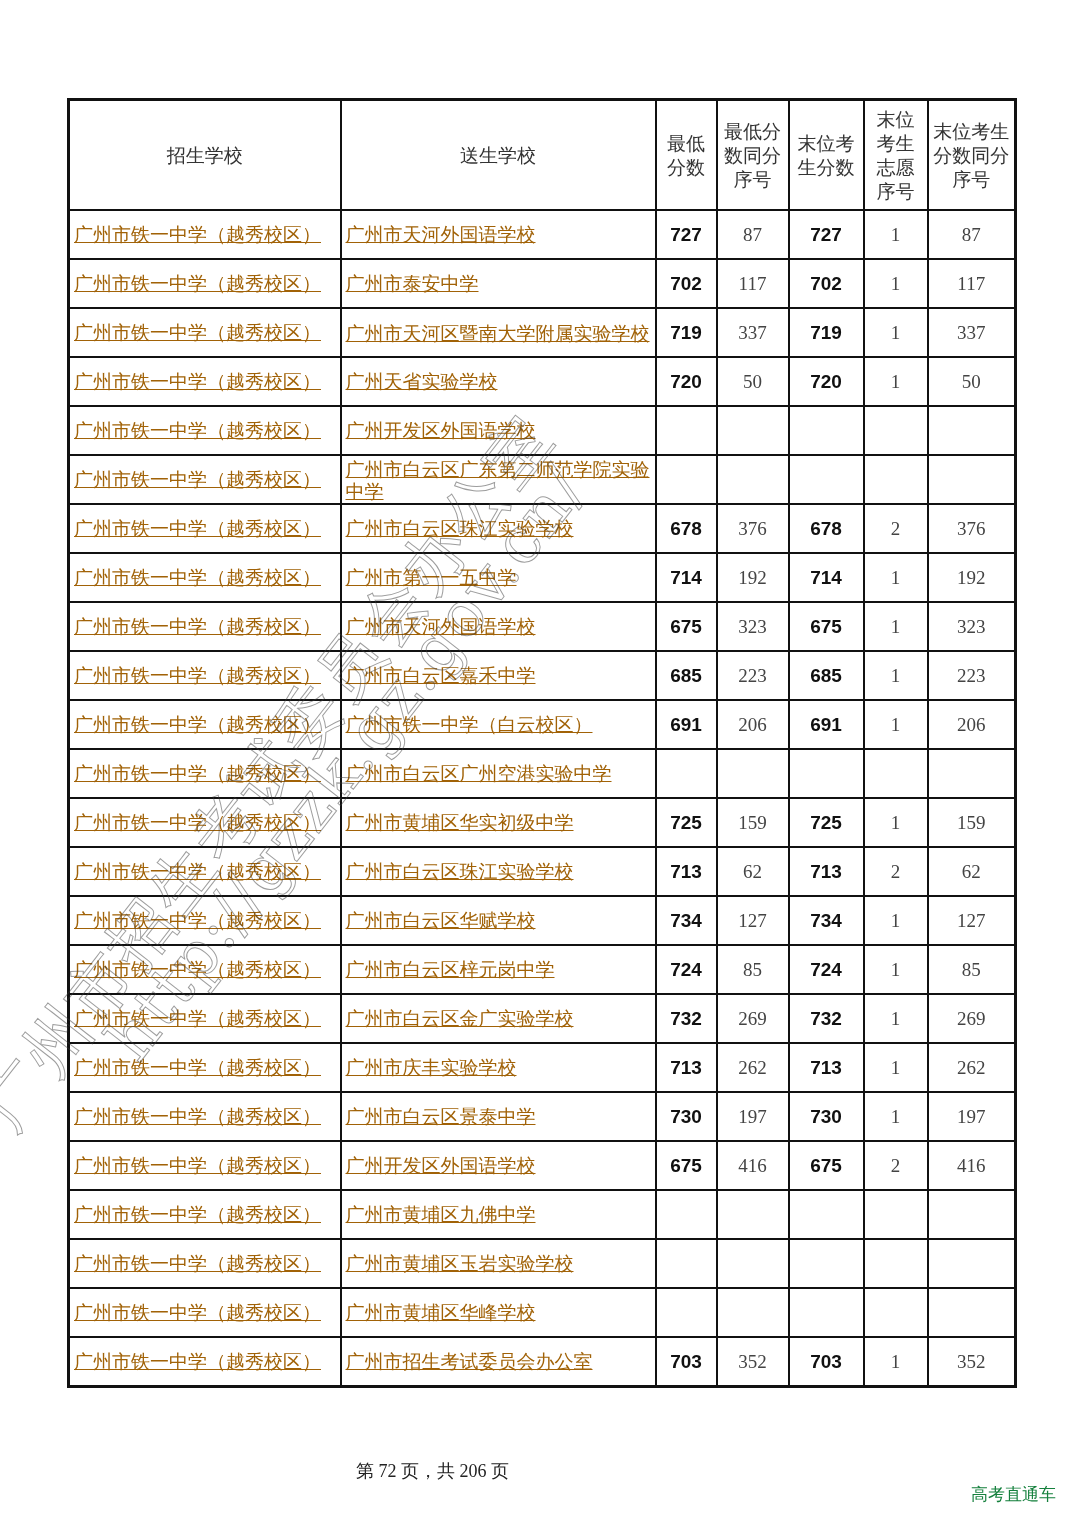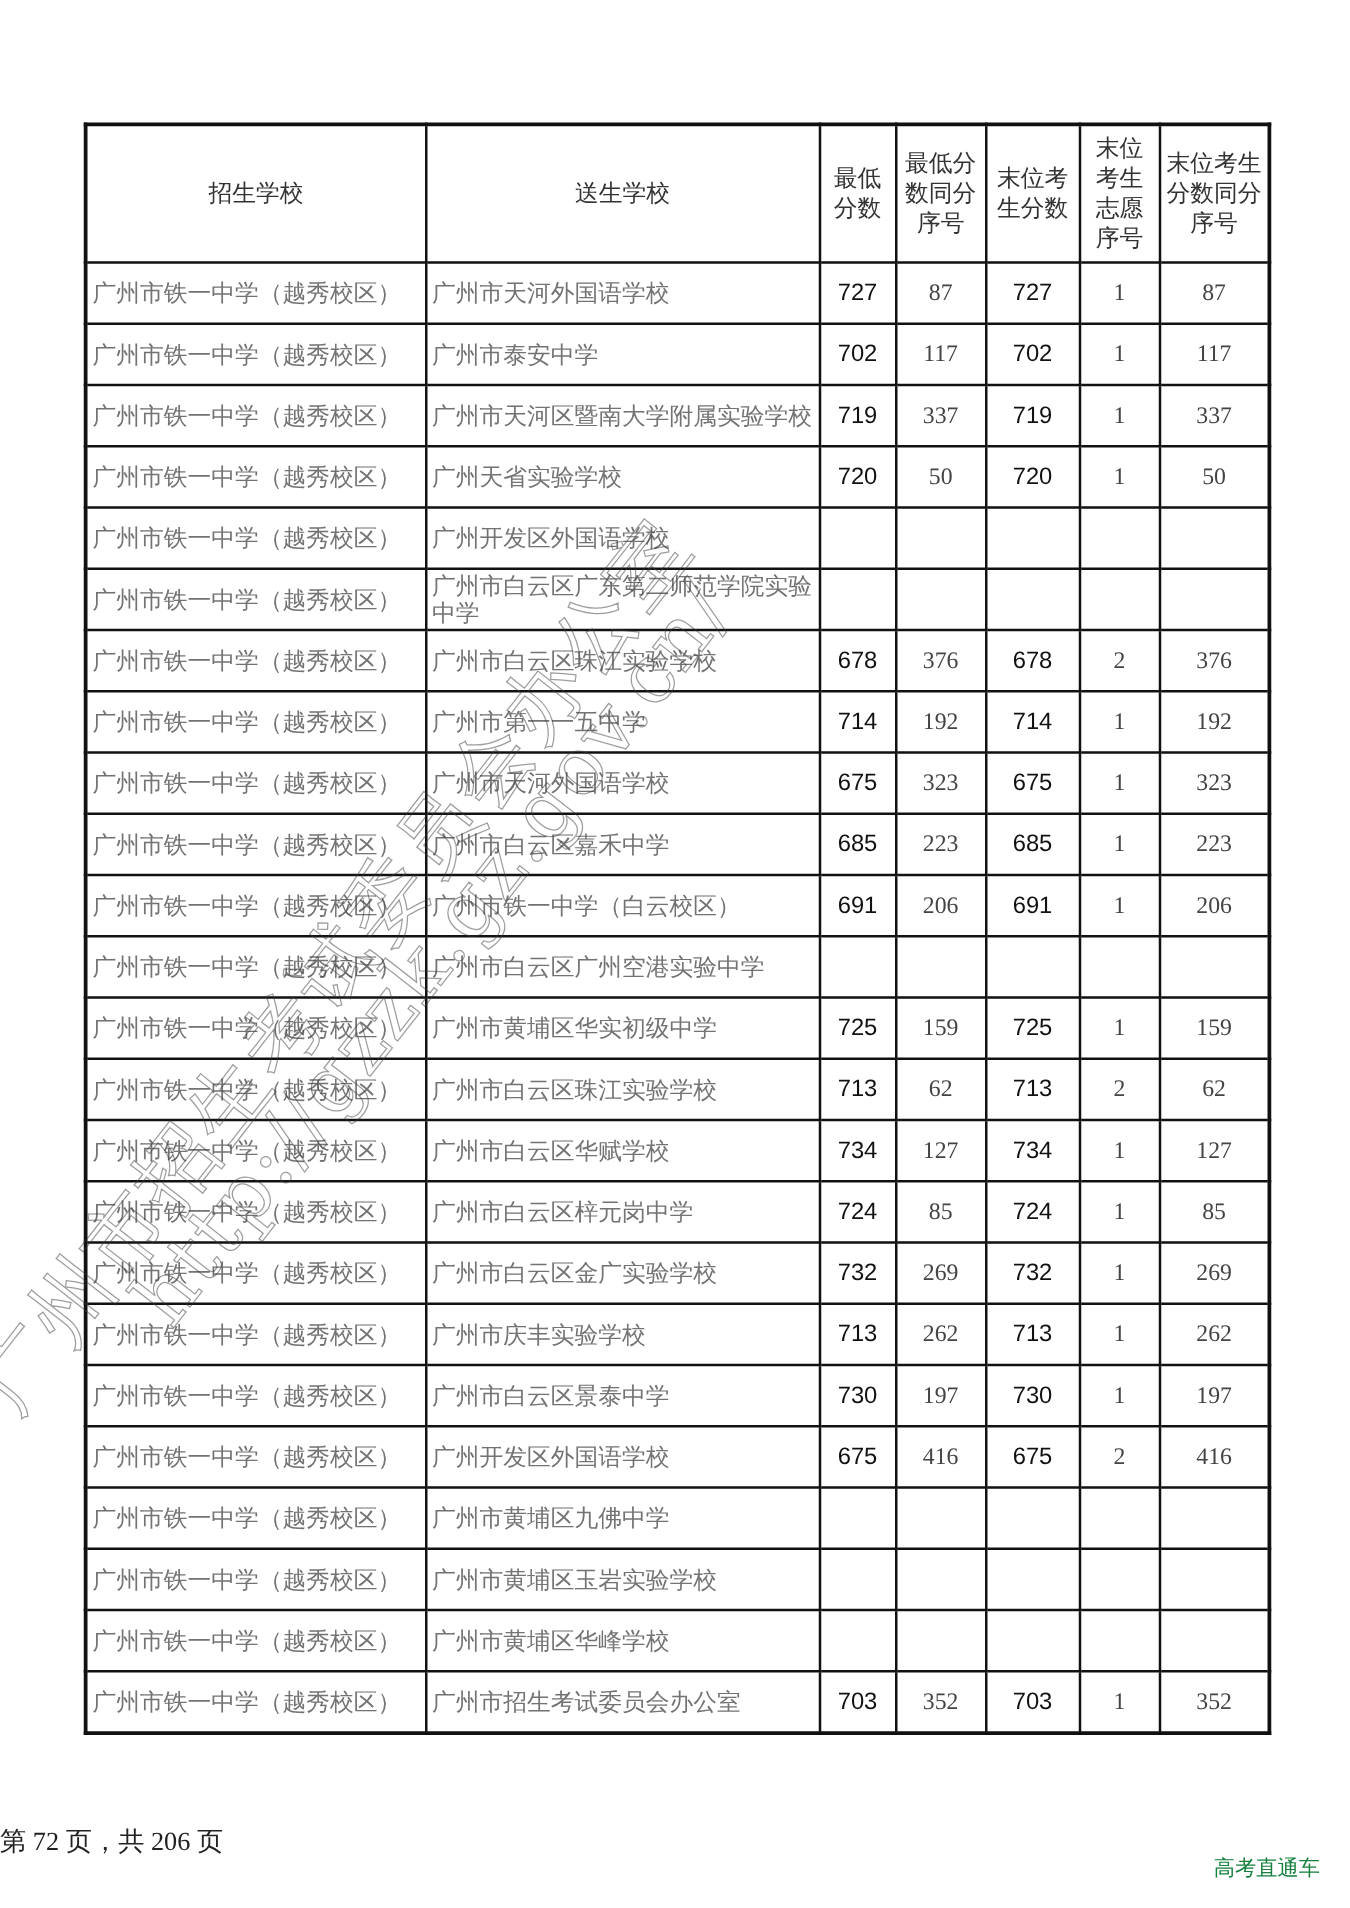--- a/index.html
+++ b/index.html
@@ -5,28 +5,28 @@
   html, body { margin: 0; padding: 0; background: #ffffff; }
   body { width: 1080px; height: 1526px; position: relative; overflow: hidden;
          font-family: "DejaVu Serif", "Liberation Serif", serif; color: #1a1a1a; }
   .page { position: absolute; left: 0; top: 0; width: 1080px; height: 1526px; }
   table.grid { position: absolute; left: 67px; top: 98px; border-collapse: collapse;
                border: 3px solid #111; table-layout: fixed; }
   table.grid td, table.grid th { border: 2px solid #111; padding: 0; }
   th { font-weight: normal; font-size: 19px; color: #333; line-height: 24px;
        text-align: center; vertical-align: middle; height: 108px; }
   td { height: 47px; vertical-align: middle; }
-  td.recruit, td.sender { font-size: 19px; color: #737373; padding-left: 4px !important;
-        text-align: left; white-space: nowrap; letter-spacing: 0px; }
+  td.recruit, td.sender { font-size: 19px; color: #a16207; padding-left: 4px !important;
+        text-align: left; white-space: nowrap; letter-spacing: 0px; text-decoration: underline; }
   td.sender.wrap { white-space: normal; line-height: 22px; padding-right: 4px !important; }
   td.num { text-align: center; font-size: 19px; }
-  td.bold { font-family: "Liberation Sans", "DejaVu Sans", sans-serif; font-weight: normal; color: #111; font-size: 19px; margin-left: 48px; }
+  td.bold { font-family: "Liberation Sans", "DejaVu Sans", sans-serif; font-weight: bold; color: #111; font-size: 19px; margin-left: 48px; }
   td.light { font-family: "Liberation Serif", "DejaVu Serif", serif; color: #444; font-size: 19px; }
-  .footer { position: absolute; left: 0; width: 865px; top: 1459px; text-align: left;
-            font-size: 21px; color: #222; font-family: "Liberation Serif", serif; }
+  .footer { position: absolute; left: 0; width: 865px; top: 1459px; text-align: center;
+            font-size: 18px; color: #222; font-family: "Liberation Serif", serif; }
   .brand { position: absolute; right: 24px; top: 1483px; font-size: 17px; color: #15803d;
            font-family: "DejaVu Sans", sans-serif; }
   .wm { position: absolute; color: rgba(60,60,60,0.55); font-family: "DejaVu Serif", serif;
         white-space: nowrap; transform-origin: left bottom; pointer-events: none; }
   .wm1 { left: 30px; top: 1060px; font-size: 64px; transform: rotate(-52deg); letter-spacing: 4px;
          -webkit-text-stroke: 1px rgba(60,60,60,0.5); color: transparent; }
   .wm2 { left: 150px; top: 1000px; font-size: 64px; transform: rotate(-52deg); letter-spacing: 2px;
          -webkit-text-stroke: 1px rgba(60,60,60,0.5); color: transparent; }
 </style>
 </head>

